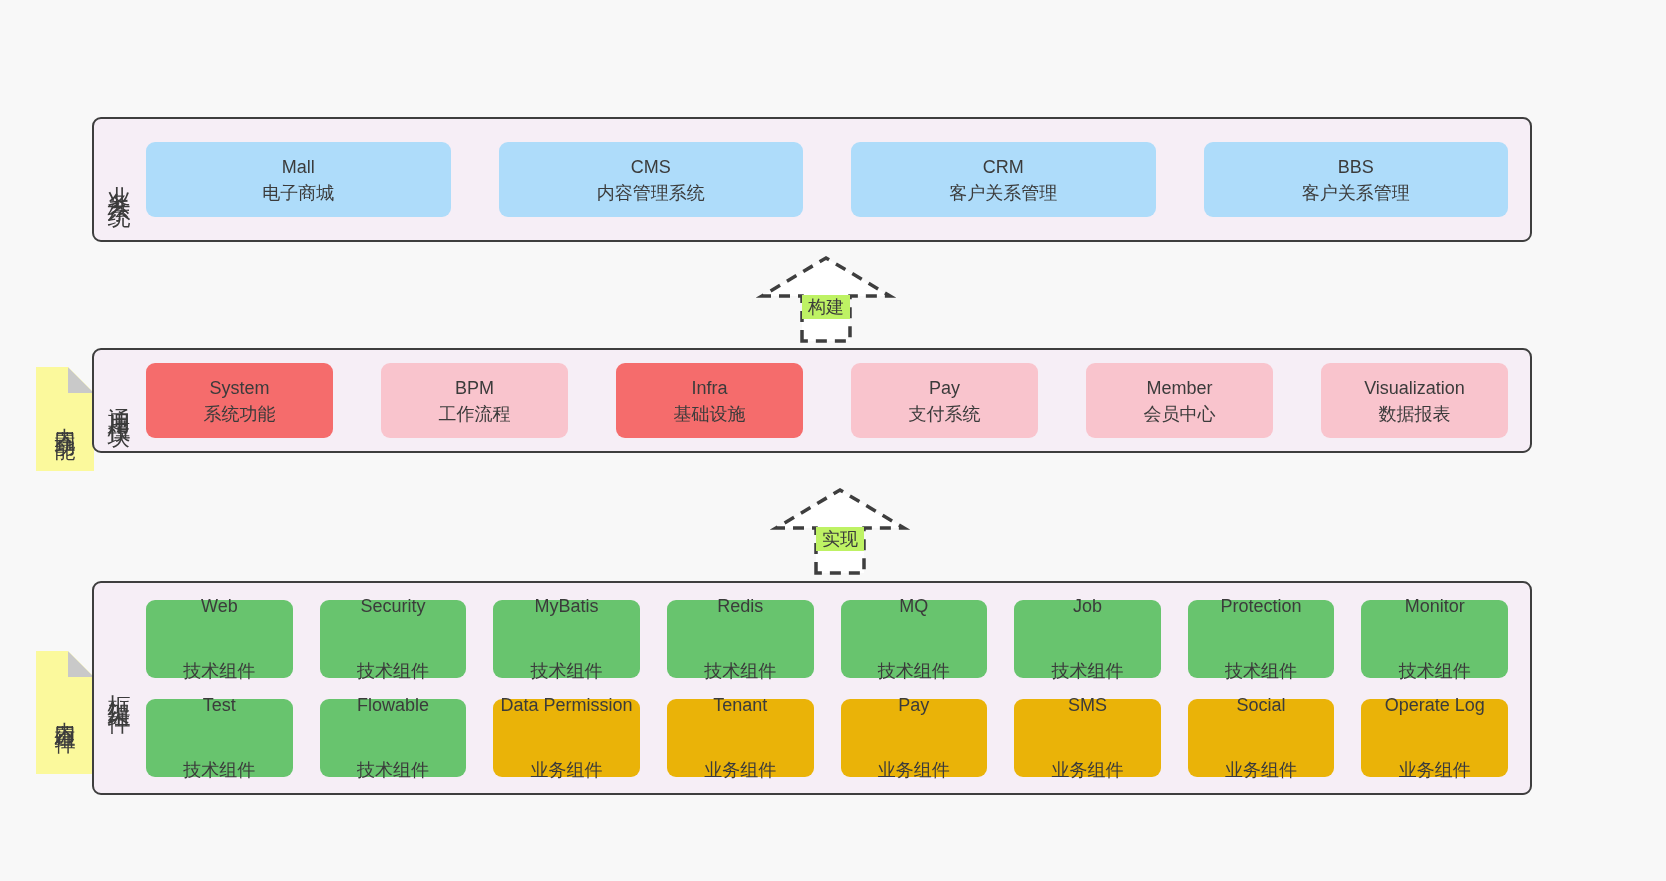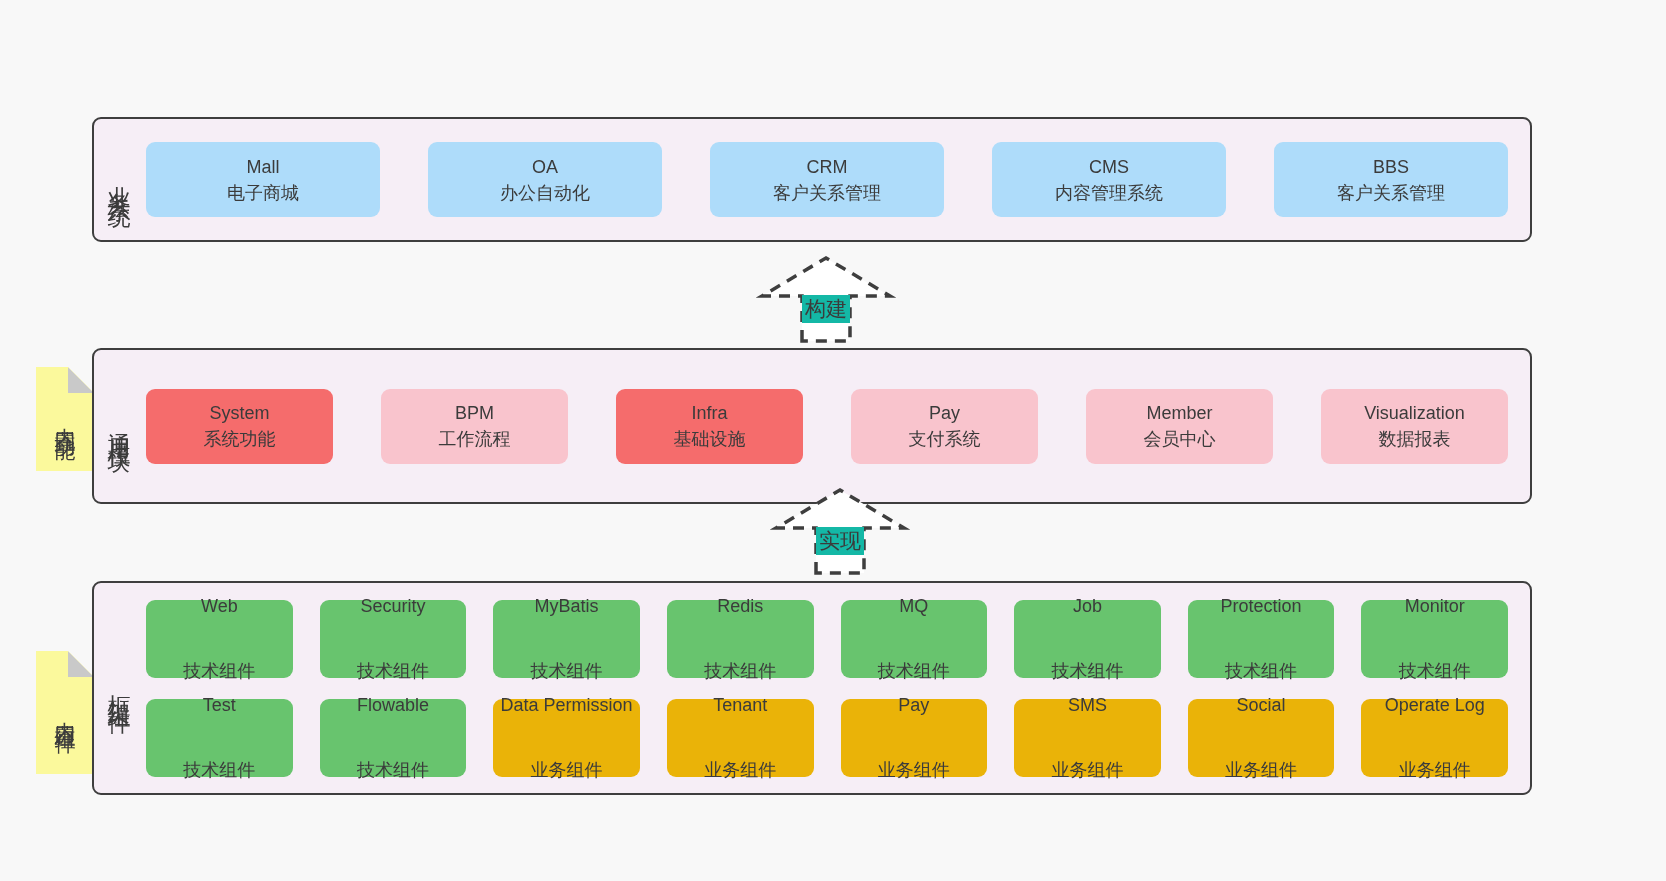--- a/index.html
+++ b/index.html
@@ -16,21 +16,21 @@
   
   .layer{
     position:absolute;left:92px;width:1440px;
     background:#f6eef6;
     border:2px solid #3e3e3e;border-radius:9px;
     box-sizing:border-box;
     display:flex;
     z-index:1;
   }
   .layer-1{top:117px;height:125px;}
-  .layer-2{top:348px;height:156px;}
+  .layer-2{top:348px;height:105px;}
   .layer-3{top:581px;height:214px;}
 
   .layer-label{
     flex:0 0 52px;width:52px;
     display:flex;align-items:center;justify-content:center;
     writing-mode:vertical-rl;text-orientation:upright;
     font-size:23px;letter-spacing:6px;
   }
 
   .boxes{
@@ -56,22 +56,22 @@
   .box.green{background:#68c46e;}
   .box.lightgreen{background:#eab308;}
 
   
   .arrow{position:absolute;width:140px;height:88px;z-index:2;}
   .arrow-1{left:756px;top:255px;}
   .arrow-2{left:770px;top:487px;}
   .arrow svg{position:absolute;inset:0;}
   .arrow-label{
     position:absolute;left:0;right:0;top:40px;
-    text-align:center;font-size:21px;
-    margin:0 auto;width:48px;background:#14b8a6;
+    text-align:center;font-size:18px;
+    margin:0 auto;width:48px;background:#bef264;
   }
 
   
   .note{
     position:absolute;left:36px;width:58px;
     background:#fbf99c;
     clip-path:polygon(0 0, calc(100% - 26px) 0, 100% 26px, 100% 100%, 0 100%);
     z-index:0;
   }
   .note-1{top:367px;height:104px;}
@@ -104,30 +104,26 @@
   </div>
 
   <section class="layer layer-1">
     <div class="layer-label">业务系统</div>
     <div class="boxes">
       <div class="box blue">
         <div>Mall</div>
         <div>电子商城</div>
       </div>
       <div class="box blue">
-        <div>OA</div>
-        <div>办公自动化</div>
+        <div>CMS</div>
+        <div>内容管理系统</div>
       </div>
       <div class="box blue">
         <div>CRM</div>
         <div>客户关系管理</div>
-      </div>
-      <div class="box blue">
-        <div>CMS</div>
-        <div>内容管理系统</div>
       </div>
       <div class="box blue">
         <div>BBS</div>
         <div>客户关系管理</div>
       </div>
     </div>
   </section>
 
   <div class="arrow arrow-1">
     <svg viewBox="0 0 140 88" width="140" height="88">

